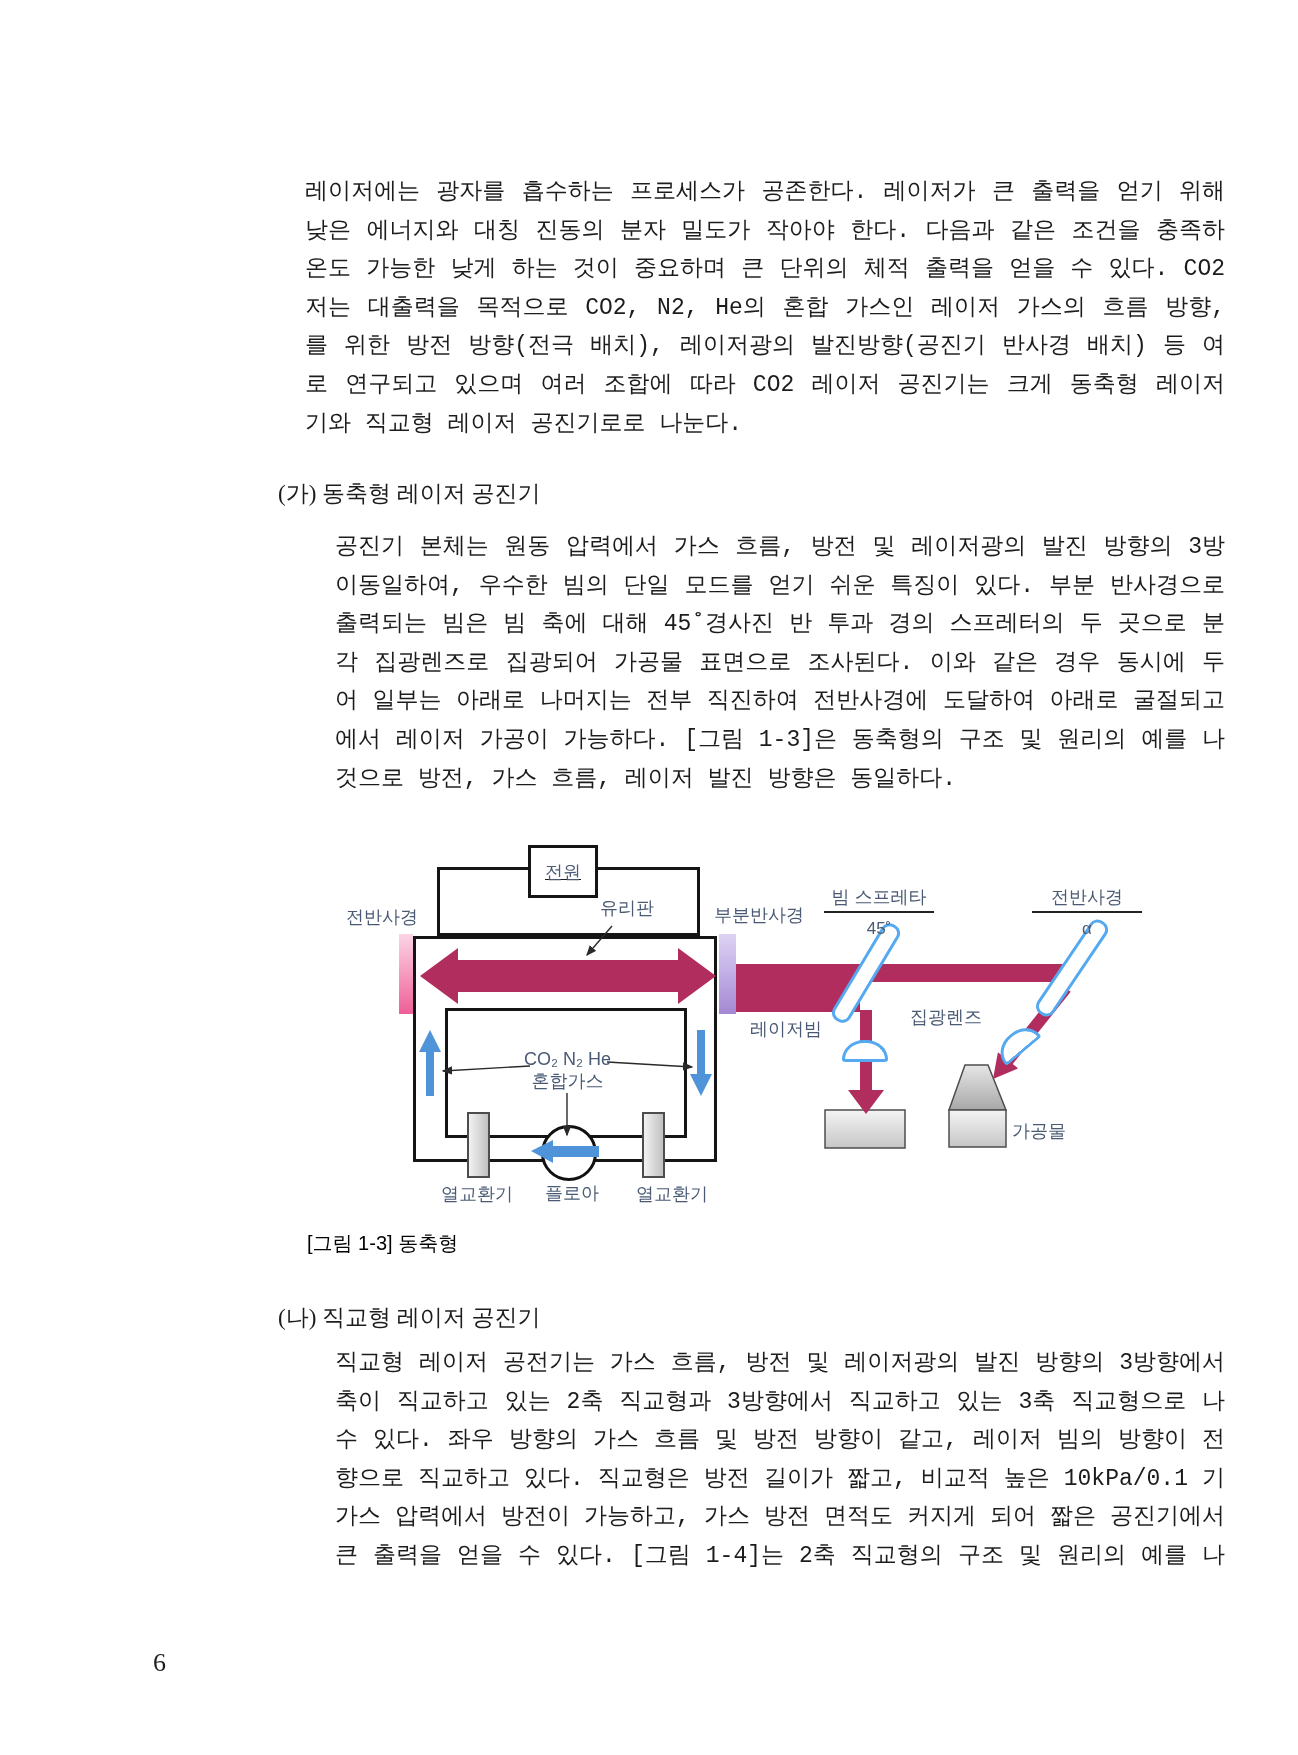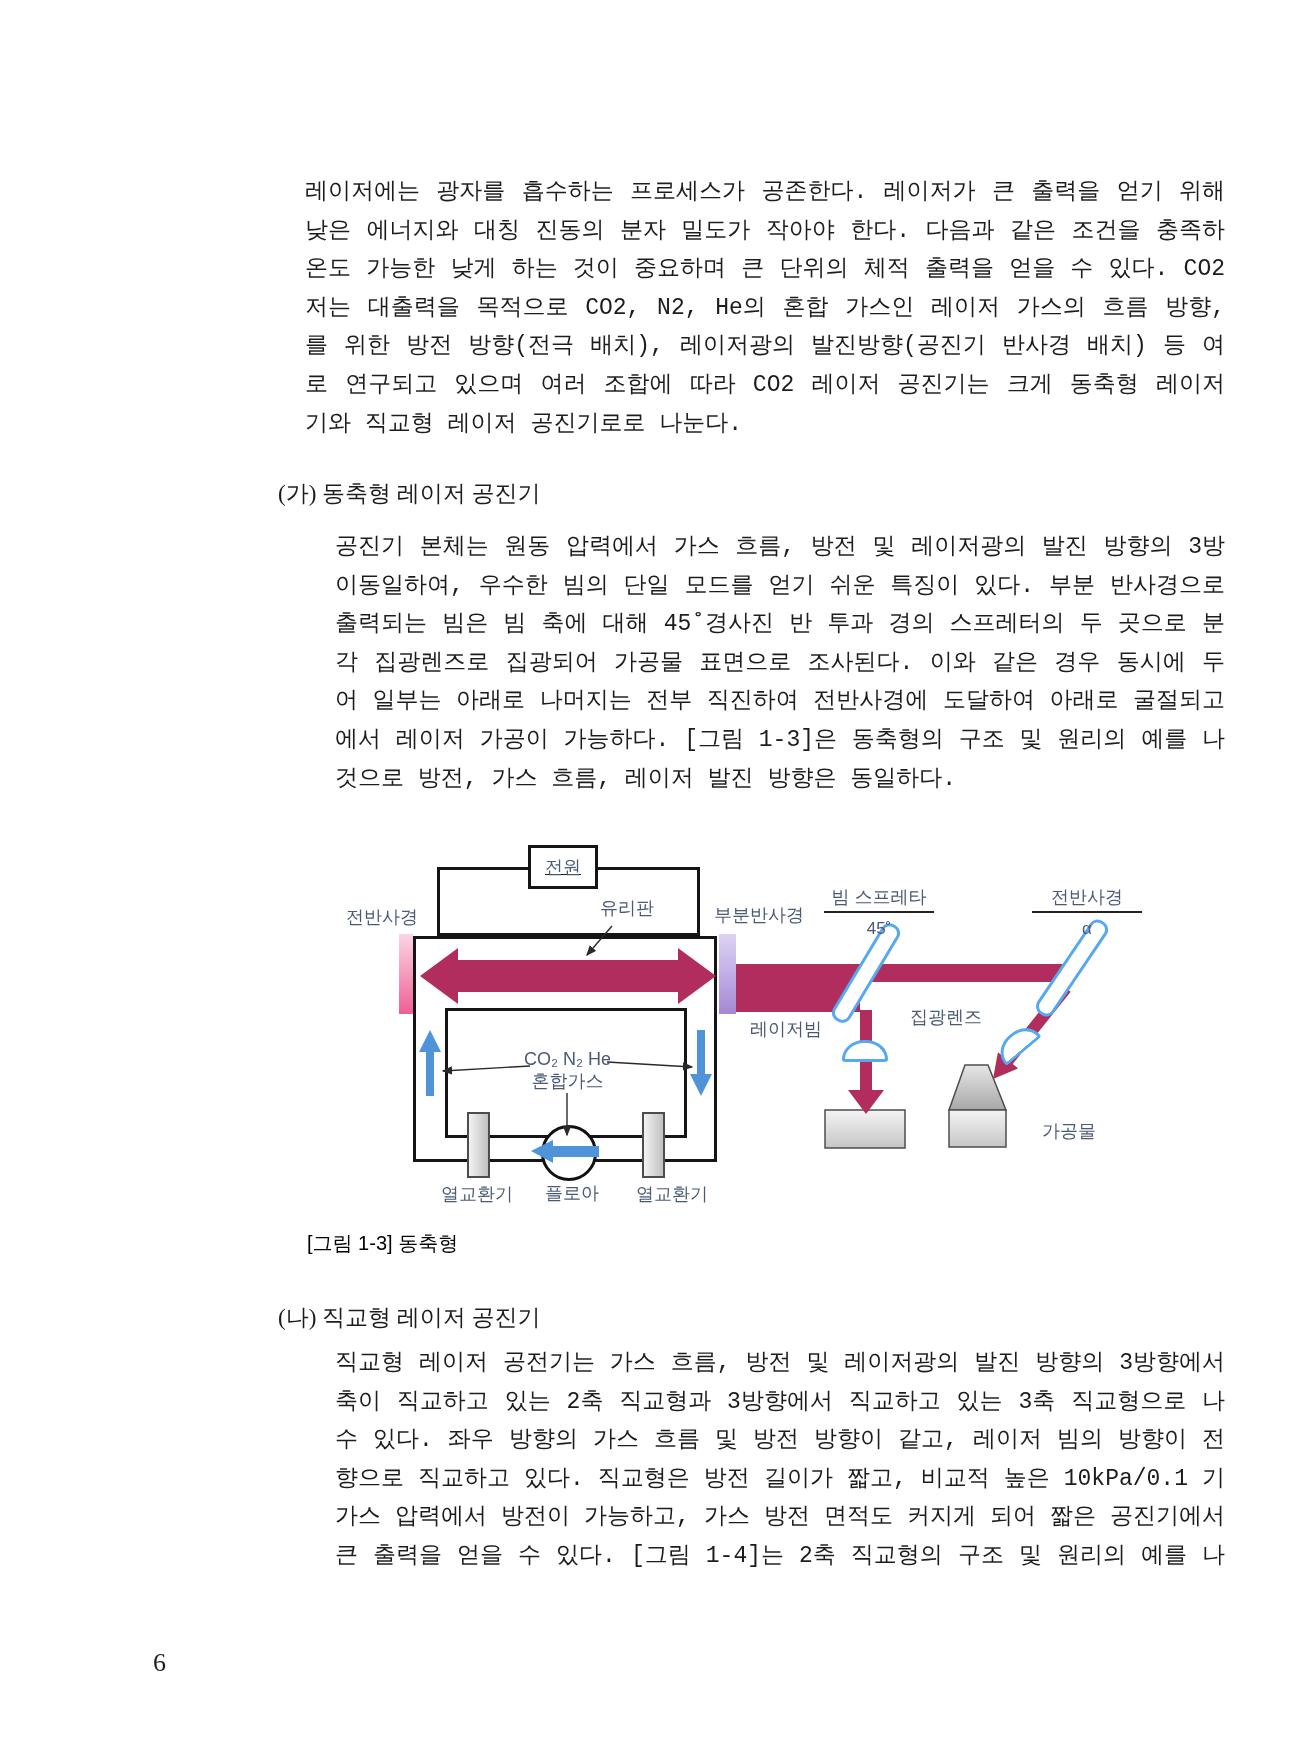--- a/index.html
+++ b/index.html
@@ -77,21 +77,21 @@
     <div class="ln">출력되는 빔은 빔 축에 대해 45˚경사진 반 투과 경의 스프레터의 두 곳으로 분할되</div>
     <div class="ln">각 집광렌즈로 집광되어 가공물 표면으로 조사된다. 이와 같은 경우 동시에 두 장소</div>
     <div class="ln">어 일부는 아래로 나머지는 전부 직진하여 전반사경에 도달하여 아래로 굴절되고 각</div>
     <div class="ln">에서 레이저 가공이 가능하다. [그림 1-3]은 동축형의 구조 및 원리의 예를 나타낸</div>
     <div class="ln end">것으로 방전, 가스 흐름, 레이저 발진 방향은 동일하다.</div>
   </div>
 
   <div class="fig-box" style="left:437px;top:867px;width:263px;height:69px;"></div>
   <div class="fig-box" style="left:413px;top:936px;width:304px;height:226px;"></div>
   <div class="fig-box" style="left:445px;top:1008px;width:242px;height:130px;"></div>
-  <div class="fig-box powerbox" style="left:528px;top:845px;width:70px;height:44px;text-decoration:underline;">
+  <div class="fig-box powerbox" style="left:528px;top:845px;width:70px;height:53px;text-decoration:underline;">
     <div class="flabel">전원</div>
   </div>
 
   <svg class="layer" width="1298" height="1755" viewBox="0 0 1298 1755">
     <defs>
       <linearGradient id="gGray" x1="0" y1="0" x2="0" y2="1">
         <stop offset="0" stop-color="#f4f4f4"></stop>
           <stop offset="1" stop-color="#c6c6c6"></stop>
       </linearGradient>
       <linearGradient id="gGray2" x1="0" y1="0" x2="0" y2="1">
@@ -140,21 +140,21 @@
 
   <div class="flabel" style="left:600px;top:897px;">유리판</div>
   <div class="flabel" style="left:346px;top:906px;">전반사경</div>
   <div class="flabel" style="left:714px;top:904px;">부분반사경</div>
   <div class="flabel underlined" style="left:824px;top:886px;width:110px;">빔 스프레타</div>
   <div class="flabel angle" style="left:824px;top:918px;width:110px;">45˚</div>
   <div class="flabel underlined" style="left:1032px;top:886px;width:110px;">전반사경</div>
   <div class="flabel angle" style="left:1032px;top:918px;width:110px;">α</div>
   <div class="flabel" style="left:750px;top:1018px;">레이저빔</div>
   <div class="flabel" style="left:886px;top:1006px;margin-left:24px;">집광렌즈</div>
-  <div class="flabel" style="left:1042px;top:1120px;font-family:Liberation Serif, serif;">가공물</div>
+  <div class="flabel" style="left:1012px;top:1120px;font-family:Liberation Serif, serif;">가공물</div>
   <div class="flabel center" style="left:505px;top:1048px;width:125px;">
     <div>CO₂ N₂ He</div>
     <div>혼합가스</div>
   </div>
   <div class="flabel" style="left:441px;top:1183px;">열교환기</div>
   <div class="flabel" style="left:545px;top:1182px;">플로아</div>
   <div class="flabel" style="left:636px;top:1183px;">열교환기</div>
 
   <div class="abs caption" style="left:307px;top:1230px;">[그림 1-3] 동축형</div>
 

